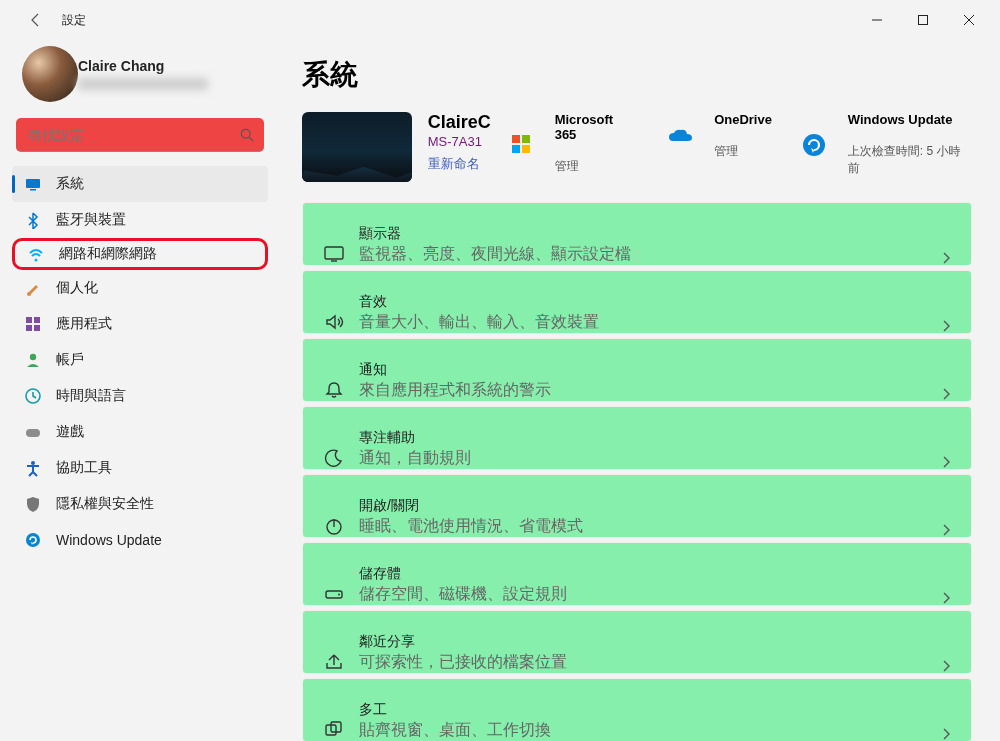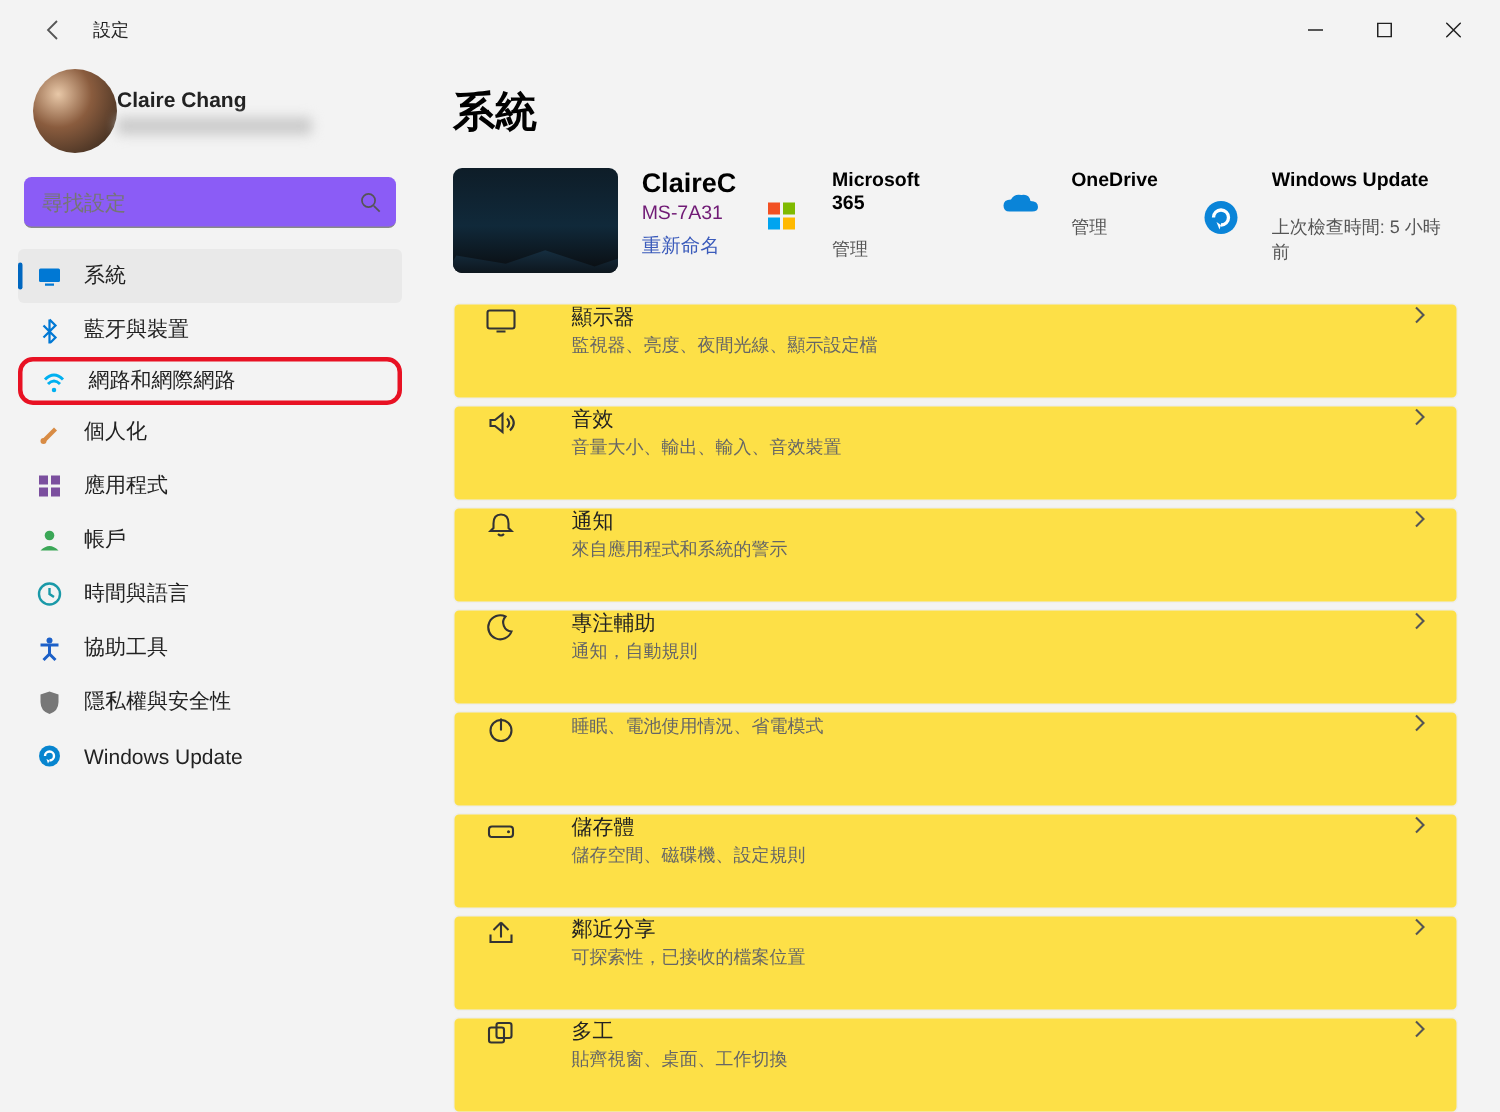--- a/index.html
+++ b/index.html
@@ -9,21 +9,21 @@
 .titlebar-title { font-size: 12px; margin-left: 14px; color: #222; }
 .winctrl { margin-left: auto; display: flex; }
 .winctrl div { width: 46px; height: 32px; display: flex; align-items: center; justify-content: center; color: #222; }
 .layout { display: flex; height: calc(100% - 40px); }
 .sidebar { width: 280px; padding: 0 12px; }
 .profile { display: flex; align-items: center; padding: 6px 10px 12px 10px; gap: 0; }
 .avatar { width: 56px; height: 56px; border-radius: 50%; background: radial-gradient(circle at 30% 30%, #e8c8a8 0%, #8a5c3e 40%, #3a2a1e 90%); }
 .profile-name { font-size: 14px; font-weight: 600; color: #222; }
 .profile-sub { width: 130px; height: 12px; margin-top: 4px; filter: blur(4px); background: #ccc; border-radius: 3px; }
 .search { margin: 4px 4px 14px 4px; position: relative; }
-.search input { width: 100%; height: 34px; border: none; border-bottom: 1.5px solid #888; background: #8b5cf6; border-radius: 5px; padding: 0 36px 0 12px; font-size: 14px; outline: none; }
+.search input { width: 100%; height: 34px; border: none; border-bottom: 1.5px solid #888; background: #ef4444; border-radius: 5px; padding: 0 36px 0 12px; font-size: 14px; outline: none; }
 .search .icon { position: absolute; right: 10px; top: 50%; transform: translateY(-50%); color: #555; }
 .nav { list-style: none; }
 .nav li { height: 36px; display: flex; align-items: center; border-radius: 4px; padding: 0 8px 0 12px; font-size: 14px; color: #222; gap: 14px; position: relative; }
 .nav li.active { background: #e9e9e9; }
 .nav li.active::before { content: ""; position: absolute; left: 0; top: 9px; bottom: 9px; width: 3px; background: #0067c0; border-radius: 2px; }
 .nav li.highlight { border: 3px solid #e81123; border-radius: 10px; height: 32px; }
 .nav .nav-icon { width: 18px; height: 18px; display: flex; align-items: center; justify-content: center; }
 .main { flex: 1; padding: 10px 28px 0 22px; overflow-y: auto; }
 .page-title { font-size: 28px; font-weight: 600; margin: 6px 0 18px 0; }
 .device-row { display: flex; align-items: flex-start; gap: 16px; margin-bottom: 20px; }
@@ -32,24 +32,24 @@
 .device-info { flex: 0 0 auto; }
 .device-name { font-size: 18px; font-weight: 600; }
 .device-model { font-size: 13px; color: #701a75; margin-top: 1px; }
 .device-rename { font-size: 13px; color: #3b5bbb; margin-top: 6px; }
 .device-links { margin-left: auto; display: flex; gap: 28px; align-items: flex-start; }
 .dlink { display: flex; align-items: center; gap: 20px; }
 .dlink .dicn { width: 28px; height: 28px; display: flex; align-items: center; justify-content: center; }
 .dlink-text .t1 { font-size: 13px; font-weight: 600; }
 .dlink-text .t2 { font-size: 12px; color: #555; margin-top: 16px; }
 .cards { display: flex; flex-direction: column; gap: 4px; }
-.card { background: #fde047; border: 1px solid #eee; border-radius: 4px; height: 64px; padding: 0 20px; display: flex; align-items: flex-start; gap: 36px; }
+.card { background: #86efac; border: 1px solid #eee; border-radius: 4px; height: 64px; padding: 0 20px; display: flex; align-items: flex-end; gap: 14px; }
 .card .cicn { width: 22px; height: 22px; display: flex; align-items: center; justify-content: center; color: #333; }
 .card-text .ct1 { font-size: 14px; color: #222; }
-.card-text .ct2 { font-size: 12px; color: #666; margin-top: 1px; }
+.card-text .ct2 { font-size: 16px; color: #666; margin-top: 1px; }
 .card .chev { margin-left: auto; color: #555; }
 svg { display: block; }
 </style>
 </head>
 <body>
 
 <div class="titlebar">
   <div class="back-btn">
     <svg width="16" height="16" viewBox="0 0 16 16">
         <path d="M10 2 L4 8 L10 14" stroke="currentColor" stroke-width="1.2" fill="none"></path>
@@ -150,20 +150,28 @@
           <span>帳戶</span>
         </li>
         <li>
           <span class="nav-icon">
             <svg width="18" height="18" viewBox="0 0 18 18">
               <circle cx="9" cy="9" r="7" stroke="#1a99a8" fill="none" stroke-width="1.6"></circle>
               <path d="M9 5 V9 L12 11" stroke="#1a99a8" fill="none" stroke-width="1.6"></path>
             </svg>
           </span>
           <span>時間與語言</span>
+        </li>
+        <li>
+          <span class="nav-icon">
+            <svg width="18" height="18" viewBox="0 0 18 18">
+              <rect x="2" y="6" width="14" height="8" rx="4" fill="#8c8c8c"></rect>
+            </svg>
+          </span>
+          <span>遊戲</span>
         </li>
         <li>
           <span class="nav-icon">
             <svg width="18" height="18" viewBox="0 0 18 18">
               <circle cx="9" cy="4" r="2" fill="#1c60c8"></circle>
               <path d="M3 7 H15 M9 7 V13 M9 13 L5 17 M9 13 L13 17" stroke="#1c60c8" stroke-width="2"></path>
             </svg>
           </span>
           <span>協助工具</span>
         </li>
@@ -309,20 +317,21 @@
           </span>
         </div>
         <div class="card">
     <span class="cicn">
             <svg width="22" height="22" viewBox="0 0 22 22">
               <circle cx="11" cy="12" r="7" stroke="currentColor" fill="none" stroke-width="1.4"></circle>
               <line x1="11" y1="4" x2="11" y2="12" stroke="currentColor" stroke-width="1.4"></line>
             </svg>
           </span>
     <div class="card-text">
+      <div class="ct1">開啟/關閉</div>
       <div class="ct2">睡眠、電池使用情況、省電模式</div>
     </div>
     <span class="chev">
             <svg width="10" height="14" viewBox="0 0 10 14">
               <path d="M3 2 L8 7 L3 12" stroke="currentColor" fill="none" stroke-width="1.4"></path>
             </svg>
           </span>
         </div>
         <div class="card">
     <span class="cicn">

